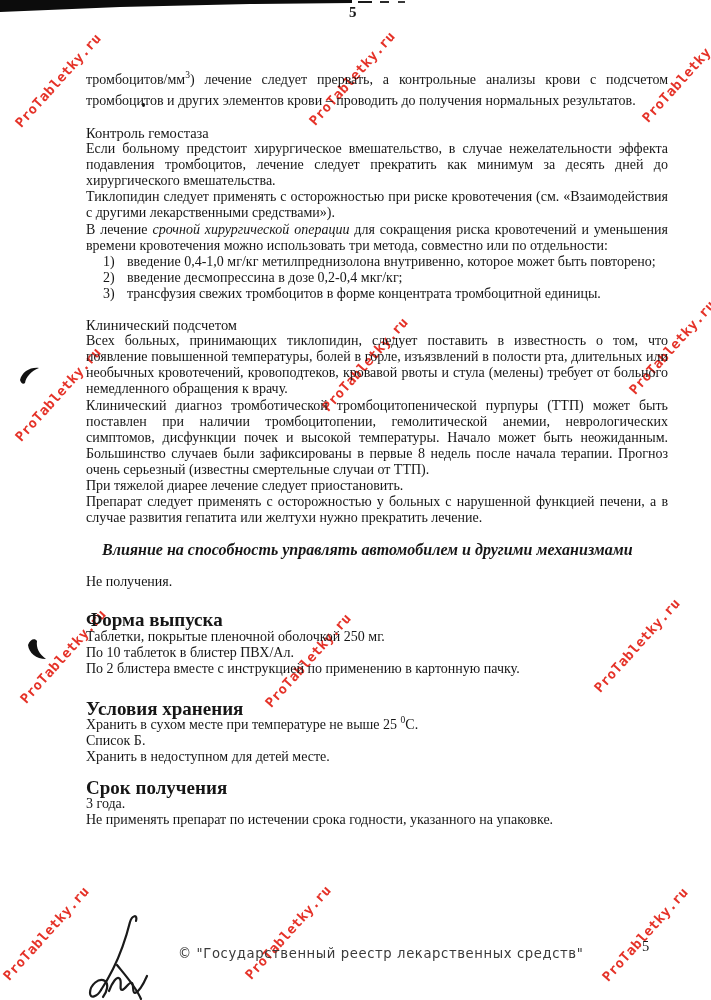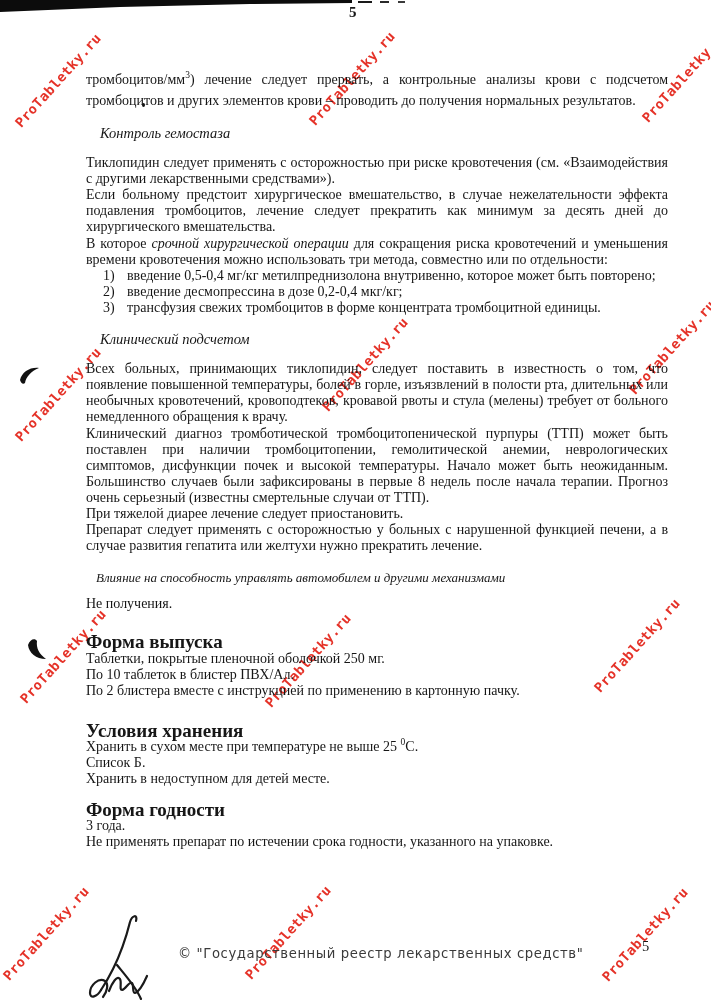--- a/index.html
+++ b/index.html
@@ -26,22 +26,22 @@
   
   .textblock { position:absolute; left:86px; top:70px; width:582px; font-size:14px; line-height:16.1px; text-align:justify; }
   .p { margin:0; }
   .p-intro { line-height:20.5px; }
   .sec { margin-top:14px; }
   .sec-clinical { margin-top:15px; }
   .sec-driving { margin-top:16px; }
   .sec-form { margin-top:22px; }
   .sec-storage { margin-top:24px; }
   .sec-shelf { margin-top:15px; }
-  .h-italic { font-style:italic; font-weight:normal; font-size:14.5px; margin:14px; }
-  .h-bolditalic { font-style:italic; font-weight:normal; font-size:13px; margin:10px; }
+  .h-italic { font-weight:normal; font-size:14.5px; margin:0; }
+  .h-bolditalic { font-style:italic; font-weight:bold; font-size:16px; margin:16px; }
   .h-bold { font-weight:bold; font-style:normal; font-size:19px; margin:0; }
   .itl { font-style:italic; }
   sup.sp { font-size:9.5px; vertical-align:super; line-height:0; }
   .list { margin:0; }
   .li { margin:0; padding-left:41px; text-indent:-24px; }
   .li .num { display:inline-block; width:24px; text-indent:0; }
   
   .footer {
     position:absolute; left:178px; top:946px;
     font-family:"DejaVu Sans", sans-serif; font-size:13.2px;
@@ -84,25 +84,25 @@
   <span class="wm" style="left: 46px; top: 933px; color: rgb(229, 50, 40);">ProTabletky.ru</span>
   <span class="wm" style="left: 288px; top: 932px; color: rgb(229, 50, 40);">ProTabletky.ru</span>
   <span class="wm" style="left: 645px; top: 934px; color: rgb(229, 50, 40);">ProTabletky.ru</span>
 
   <div class="textblock">
 
     <p class="p p-intro"><span>тромбоцитов/мм</span><sup class="sp">3</sup><span>) лечение следует прервать, а контрольные анализы крови с подсчетом тромбоцитов и других элементов крови – проводить до получения нормальных результатов.</span></p>
 
     <div class="sec">
       <p class="h-italic">Контроль гемостаза</p>
+      <p class="p">Если больному предстоит хирургическое вмешательство, в случае нежелательности эффекта подавления тромбоцитов, лечение следует прекратить как минимум за десять дней до хирургического вмешательства.</p>
       <p class="p">Тиклопидин следует применять с осторожностью при риске кровотечения (см. «Взаимодействия с другими лекарственными средствами»).</p>
-      <p class="p">Если больному предстоит хирургическое вмешательство, в случае нежелательности эффекта подавления тромбоцитов, лечение следует прекратить как минимум за десять дней до хирургического вмешательства.</p>
-      <p class="p"><span>В которое </span><span class="itl">срочной хирургической операции</span><span> для сокращения риска кровотечений и уменьшения времени кровотечения можно использовать три метода, совместно или по отдельности:</span></p>
+      <p class="p"><span>В лечение </span><span class="itl">срочной хирургической операции</span><span> для сокращения риска кровотечений и уменьшения времени кровотечения можно использовать три метода, совместно или по отдельности:</span></p>
       <div class="list">
-        <p class="p li"><span class="num">1)</span><span>введение 0,5-0,4 мг/кг метилпреднизолона внутривенно, которое может быть повторено;</span></p>
+        <p class="p li"><span class="num">1)</span><span>введение 0,4-1,0 мг/кг метилпреднизолона внутривенно, которое может быть повторено;</span></p>
         <p class="p li"><span class="num">2)</span><span>введение десмопрессина в дозе 0,2-0,4 мкг/кг;</span></p>
         <p class="p li"><span class="num">3)</span><span>трансфузия свежих тромбоцитов в форме концентрата тромбоцитной единицы.</span></p>
       </div>
     </div>
 
     <div class="sec sec-clinical">
       <p class="h-italic">Клинический подсчетом</p>
       <p class="p">Всех больных, принимающих тиклопидин, следует поставить в известность о том, что появление повышенной температуры, болей в горле, изъязвлений в полости рта, длительных или необычных кровотечений, кровоподтеков, кровавой рвоты и стула (мелены) требует от больного немедленного обращения к врачу.</p>
       <p class="p">Клинический диагноз тромботической тромбоцитопенической пурпуры (ТТП) может быть поставлен при наличии тромбоцитопении, гемолитической анемии, неврологических симптомов, дисфункции почек и высокой температуры. Начало может быть неожиданным. Большинство случаев были зафиксированы в первые 8 недель после начала терапии. Прогноз очень серьезный (известны смертельные случаи от ТТП).</p>
       <p class="p">При тяжелой диарее лечение следует приостановить.</p>
@@ -122,21 +122,21 @@
     </div>
 
     <div class="sec sec-storage">
       <p class="h-bold">Условия хранения</p>
       <p class="p"><span>Хранить в сухом месте при температуре не выше 25 </span><sup class="sp">0</sup><span>С.</span></p>
       <p class="p">Список Б.</p>
       <p class="p">Хранить в недоступном для детей месте.</p>
     </div>
 
     <div class="sec sec-shelf">
-      <p class="h-bold">Форма годности</p>
+      <p class="h-bold">Срок получения</p>
       <p class="p">3 года.</p>
       <p class="p">Не применять препарат по истечении срока годности, указанного на упаковке.</p>
     </div>
 
   </div>
 
   <svg class="signature" width="80" height="87" viewBox="0 0 80 87">
     <g fill="none" stroke="#1a1a1a" stroke-width="2.2" stroke-linecap="round">
       <path d="M56,8 C58,1 52,2 50,9 C46,25 40,42 33,56 C29,64 25,71 21,77"></path>
       <path d="M21,77 C17,84 10,86 10,80 C10,72 19,64 25,68 C29,71 27,79 23,84"></path>

